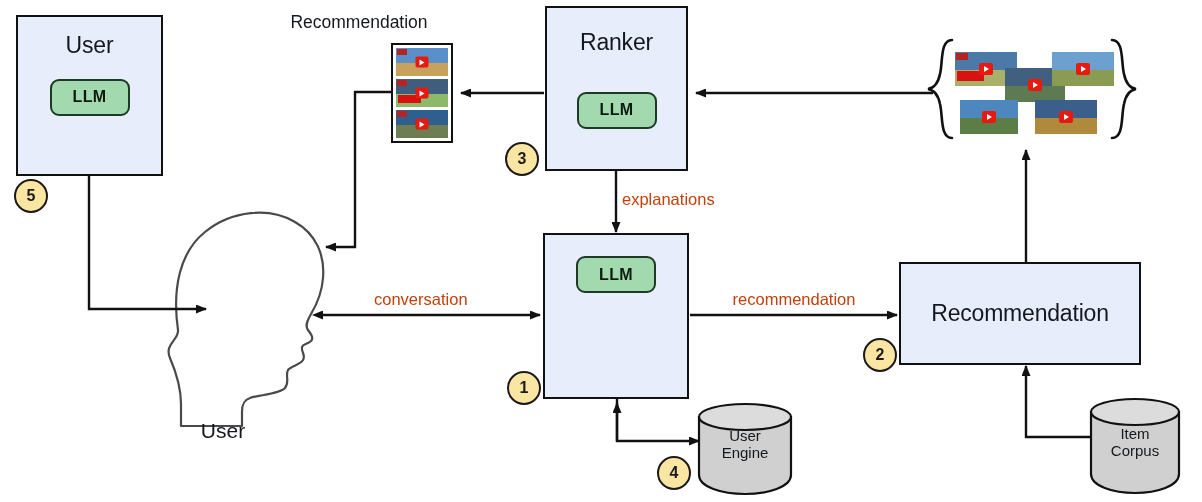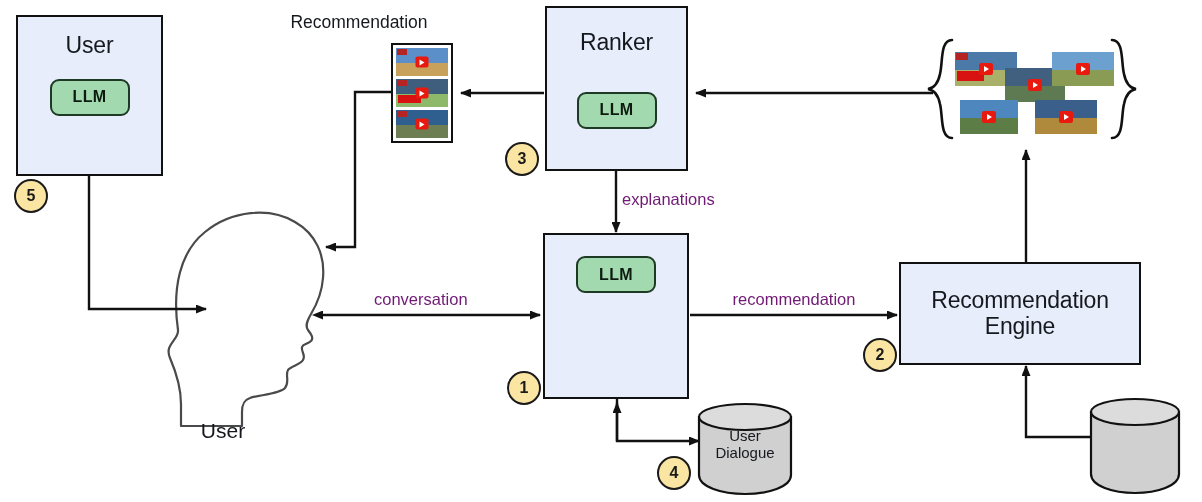--- a/index.html
+++ b/index.html
@@ -59,21 +59,21 @@
     color: #1a1a1a;
     font-weight: bold;
     display: flex;
     align-items: center;
     justify-content: center;
     font-size: 16px;
     z-index: 6;
   }
   .edge-label {
     position: absolute;
-    color: #701a75;
+    color: #c2410c;
     font-size: 16.5px;
     text-align: center;
     line-height: 1.15;
     white-space: nowrap;
   }
   .caption {
     position: absolute;
     color: #15181d;
     font-size: 17.5px;
     text-align: center;
@@ -338,30 +338,33 @@
       <span>LLM</span>
     </div>
   </div>
   <div class="num-badge" style="left:507px; top:371px; width:30px; height:30px;">
     <span>1</span>
   </div>
 
   <div class="node-box" style="left:899px; top:262px; width:242px; height:103px; justify-content:center;">
     <div class="node-title" style="font-size:23px;">
       <div>Recommendation</div>
-      <div>Engine</div>
     </div>
   </div>
   <div class="num-badge" style="left:863px; top:338px; width:30px; height:30px;">
     <span>2</span>
   </div>
 
   <div class="cyl-label" style="left:699px; top:428px; width:92px;">
     <div>User</div>
-    <div>Dialogue</div>
+    <div>Engine</div>
   </div>
   <div class="num-badge" style="left:657px; top:456px; width:30px; height:30px;">
     <span>4</span>
   </div>
 
+  <div class="cyl-label" style="left:1091px; top:426px; width:88px;">
+    <div>Item</div>
+    <div>Corpus</div>
+  </div>
 
 
 </div>
 
 </body></html>

